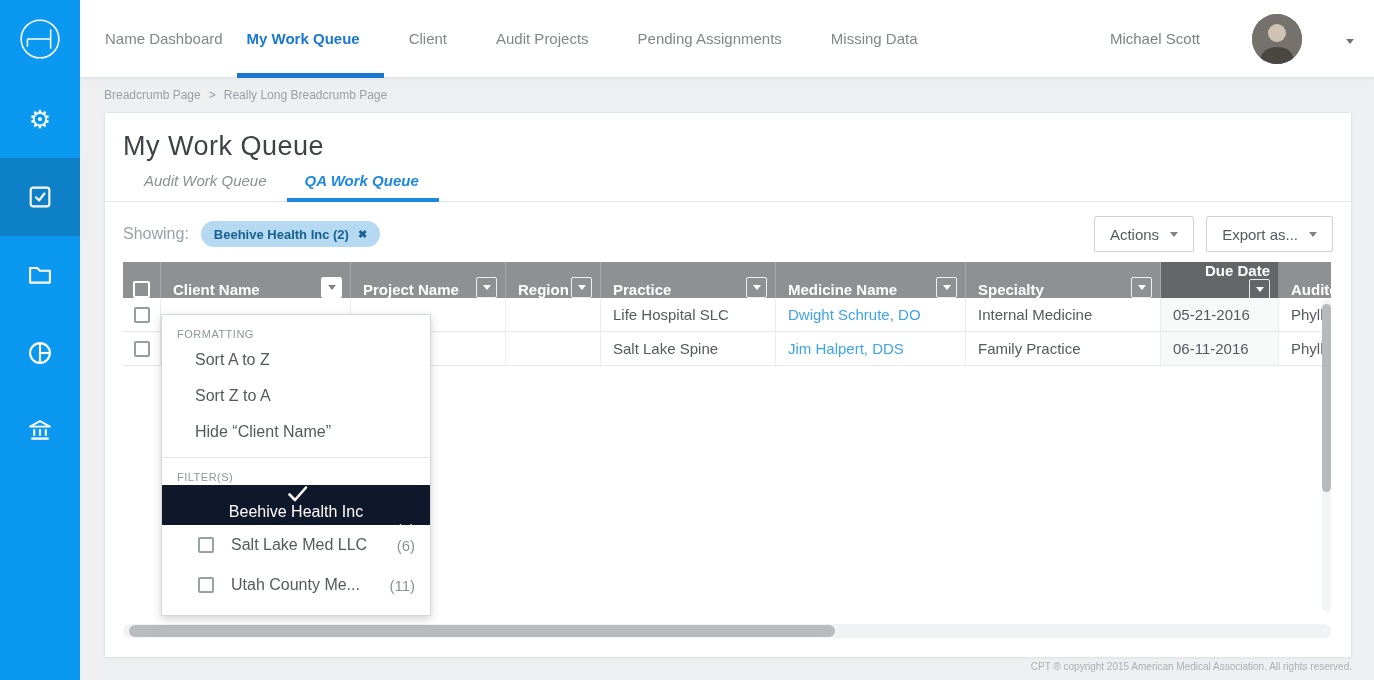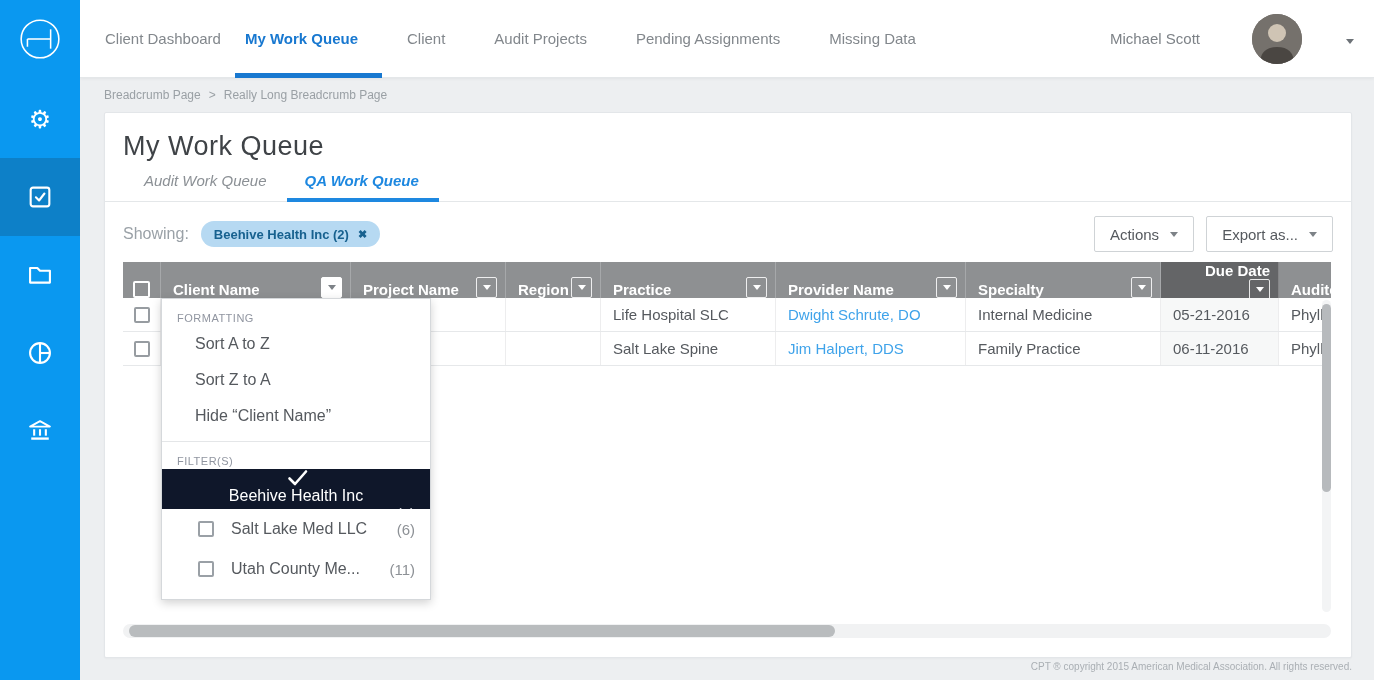--- a/index.html
+++ b/index.html
@@ -72,21 +72,21 @@
   .tr { display:flex; height:34px; border-bottom:1px solid #e6e8ea; font-size:15px; color:#55595e; background:#fff; }
   .td { display:flex; align-items:center; padding:0 12px; border-right:1px solid #ededee; white-space:nowrap; overflow:hidden; flex:none; }
   .td-check { width:38px; justify-content:center; padding:0; }
   .td.link { color:#3fa3ea; cursor:pointer; }
   .td.sorted-col { background:#f7f8f8; }
 
   .w-client{width:190px;} .w-project{width:155px;} .w-region{width:95px;} .w-practice{width:175px;}
   .w-provider{width:190px;} .w-specialty{width:195px;} .w-due{width:118px;} .w-auditor{width:52px; flex:none; border-right:none;}
 
   
-  .col-menu { position:absolute; left:38px; top:36px; width:270px; background:#fff; border:1px solid #d5d8db;
+  .col-menu { position:absolute; left:38px; top:52px; width:270px; background:#fff; border:1px solid #d5d8db;
               box-shadow:0 3px 9px rgba(0,0,0,.18); z-index:30; padding-bottom:10px; }
   .menu-section-label { font-size:11px; color:#9095a0; letter-spacing:.5px; margin:13px 0 2px 15px; }
   .menu-item { font-size:16px; color:#55595e; padding:9px 0 9px 33px; cursor:pointer; }
   .menu-divider { border-top:1px solid #e4e6e8; margin-top:7px; }
   .filter-item { height:40px; display:flex; align-items:center; padding:0 15px 0 15px; font-size:16px; color:#55595e; cursor:pointer; }
   .filter-icon { width:22px; display:flex; justify-content:center; margin:0 14px 0 18px; flex:none; }
   .filter-cb { width:16px; height:16px; border:2px solid #9aa0a6; border-radius:2px; background:#fff; }
   .filter-count { margin-left:auto; font-size:15px; color:#8d9196; }
   .filter-item.selected { background:#0f172a; color:#fff;flex-direction:column; }
   .filter-item.selected .filter-count { color:rgba(255,255,255,.85); }
@@ -142,21 +142,21 @@
         <line x1="17" y1="10.5" x2="17" y2="16" stroke="#fff" stroke-width="1.8"></line>
         <line x1="4.5" y1="18.5" x2="19.5" y2="18.5" stroke="#fff" stroke-width="2"></line>
       </svg>
     </div>
   </div>
 </div>
 
 <div class="main">
 
   <div class="topnav">
-    <div class="nav-tab gap-sm"><span>Client Dashboard</span></div>
+    <div class="nav-tab gap-sm"><span>Name Dashboard</span></div>
     <div class="nav-tab active">
       <span>My Work Queue</span>
       <span class="tab-underline"></span>
     </div>
     <div class="nav-tab"><span>Client</span></div>
     <div class="nav-tab"><span>Audit Projects</span></div>
     <div class="nav-tab"><span>Pending Assignments</span></div>
     <div class="nav-tab"><span>Missing Data</span></div>
 
     <div class="user-area">
@@ -230,21 +230,21 @@
               <span class="caret-down"></span>
             </span>
         </div>
         <div class="th w-practice">
           <span>Practice</span>
           <span class="dropbtn">
               <span class="caret-down"></span>
             </span>
         </div>
         <div class="th w-provider">
-          <span>Provider Name</span>
+          <span>Medicine Name</span>
           <span class="dropbtn">
               <span class="caret-down"></span>
             </span>
         </div>
         <div class="th w-specialty">
           <span>Specialty</span>
           <span class="dropbtn">
               <span class="caret-down"></span>
             </span>
         </div>

